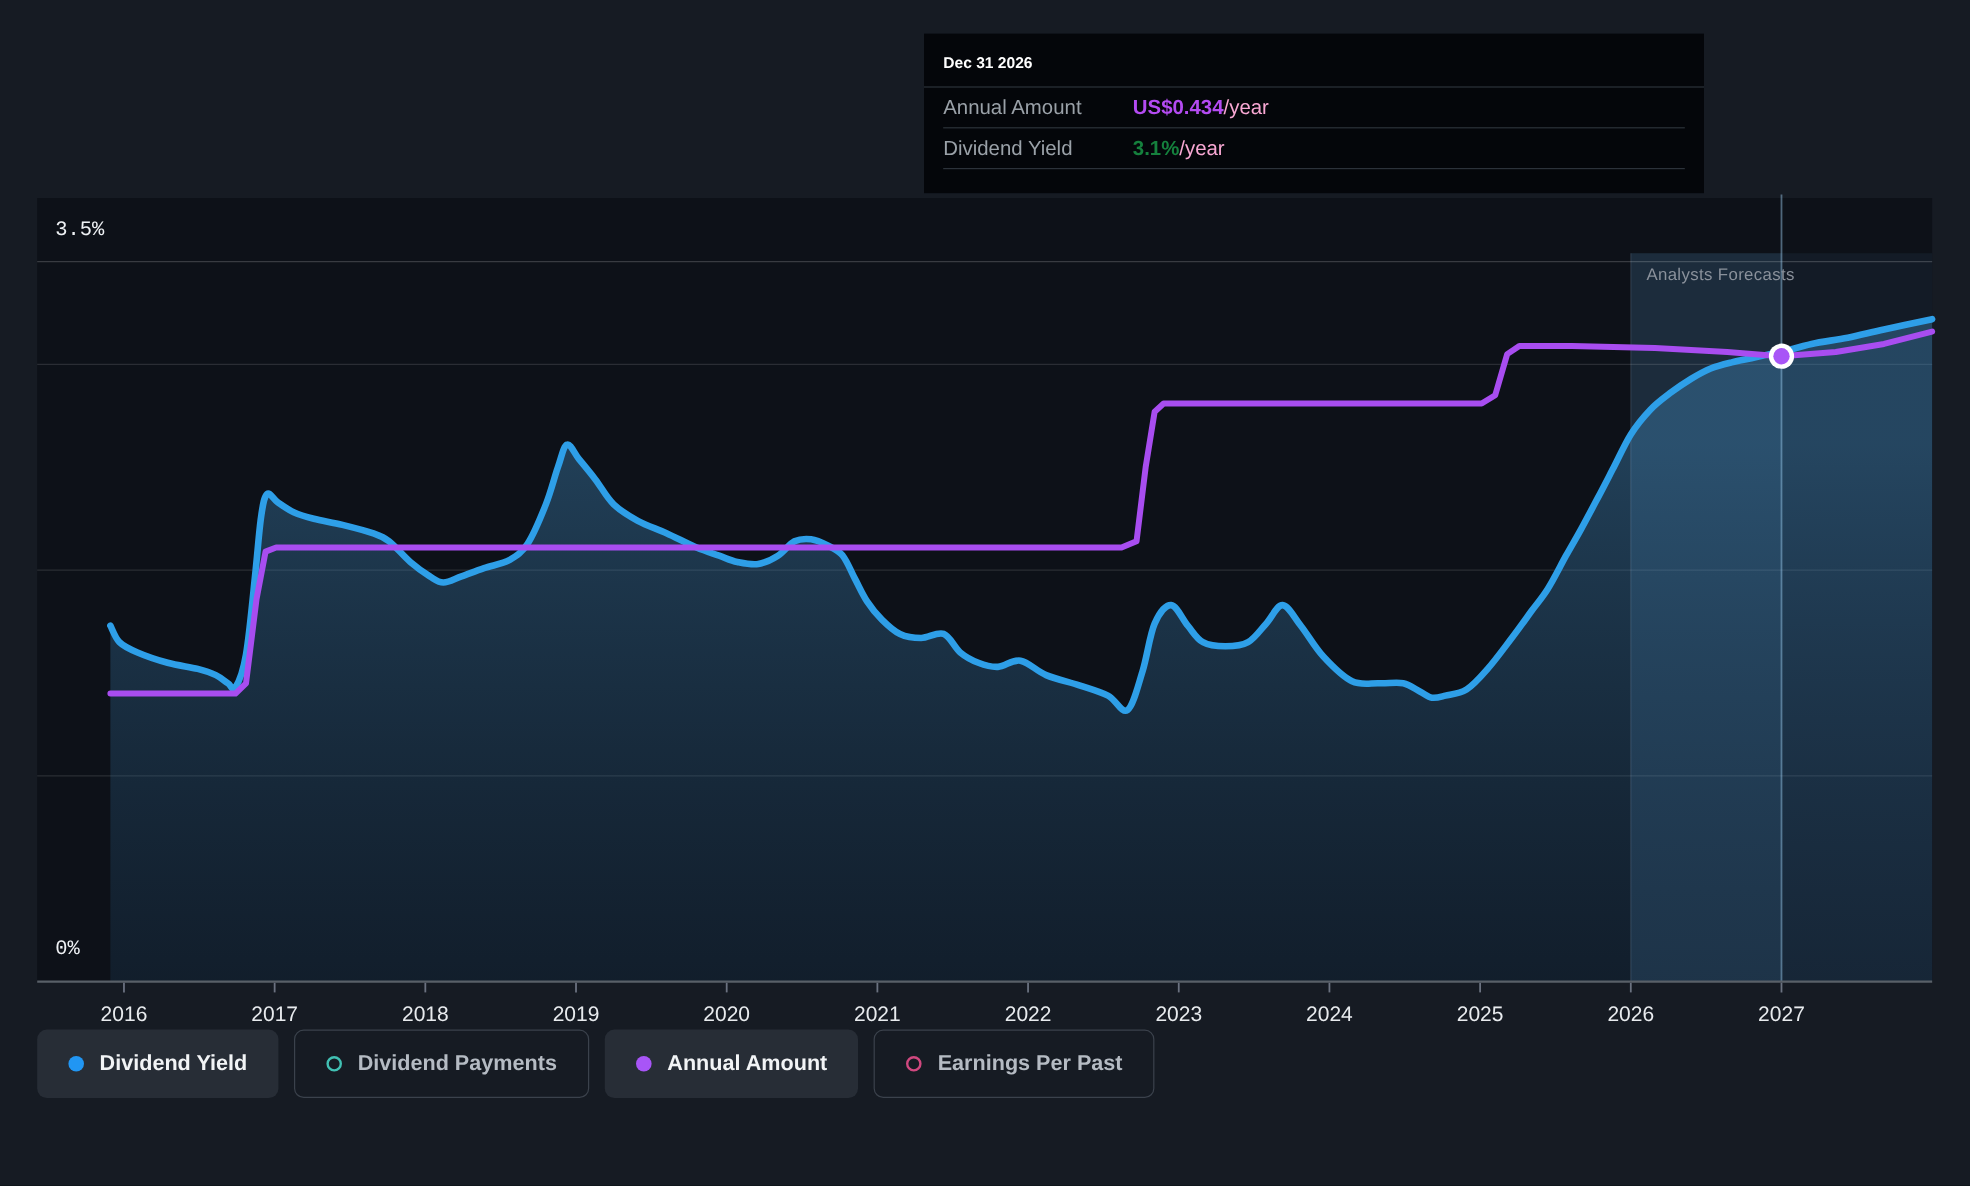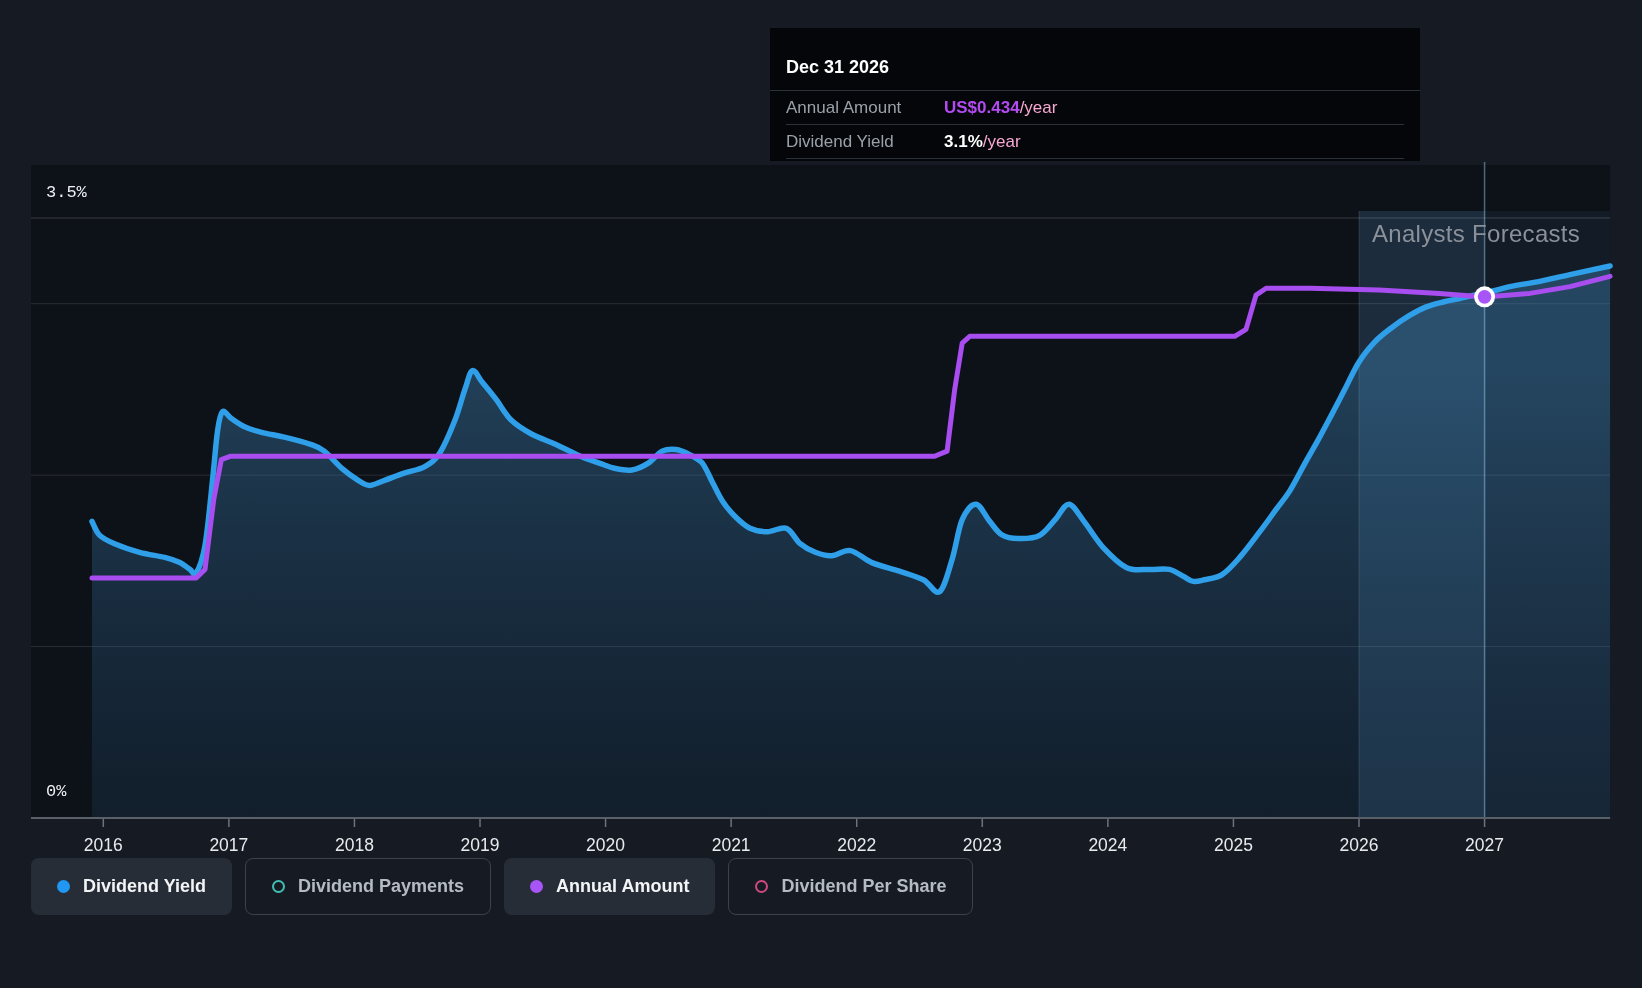--- a/index.html
+++ b/index.html
@@ -7,25 +7,25 @@
          background:#161b23;font-family:"Liberation Sans",sans-serif;}
   svg text{font-family:"Liberation Sans",sans-serif;}
 
   .axis-label{position:absolute;color:#eef1f4;font-size:17px;font-weight:500;font-family:Liberation Mono, monospace;}
   .axis-label.top{left:46px;top:183px;}
   .axis-label.bottom{left:46px;top:782px;}
 
   .past-label{position:absolute;top:220px;left:0;width:1344px;text-align:right;
               color:#f1f3f5;font-size:18px;font-weight:700;}
   .forecast-label{position:absolute;top:220px;left:1372px;color:#8a919b;
-                  font-size:24px;font-weight:400;letter-spacing:.3px;}
+                  font-size:14px;font-weight:400;letter-spacing:.3px;}
 
   .tooltip{position:absolute;left:770px;top:28px;width:650px;height:133px;
            background:#04060a;color:#fff;box-sizing:border-box;}
-  .tt-title{font-size:18px;font-weight:700;padding:29px 16px 12px 16px;
+  .tt-title{font-size:13px;font-weight:700;padding:17px 16px 12px 16px;
             border-bottom:1px solid #2c323a;}
   .tt-row{display:flex;align-items:center;height:33px;margin:0 16px;
           border-bottom:1px solid #2c323a;font-size:17px;}
   .tt-label{color:#9aa1a8;width:158px;flex:none;}
   .tt-value{font-weight:600;}
   .tt-suffix{color:#f9a8d4;font-weight:400;}
 
   .legend{position:absolute;left:31px;top:858px;display:flex;gap:13px;}
   .legend-btn{display:flex;align-items:center;gap:13px;height:57px;padding:0 26px;
               border-radius:8px;box-sizing:border-box;font-size:18px;cursor:pointer;}
@@ -95,37 +95,37 @@
 
   <div class="tooltip">
     <div class="tt-title">Dec 31 2026</div>
     <div class="tt-row">
       <span class="tt-label">Annual Amount</span>
       <span class="tt-value" style="color: rgb(180, 75, 242);">US$0.434</span>
         <span class="tt-suffix">/year</span>
     </div>
     <div class="tt-row">
       <span class="tt-label">Dividend Yield</span>
-      <span class="tt-value" style="color: #ffffff;">3.1%</span>
+      <span class="tt-value" style="color: #15803d;">3.1%</span>
         <span class="tt-suffix">/year</span>
     </div>
   </div>
 
   <div class="legend">
     <div class="legend-btn active">
       <span class="marker" style="background: rgb(33, 150, 243);"></span>
       <span>Dividend Yield</span>
     </div>
     <div class="legend-btn inactive">
       <span class="marker ring" style="border-color: rgb(65, 192, 179);"></span>
       <span>Dividend Payments</span>
     </div>
     <div class="legend-btn active">
       <span class="marker" style="background: rgb(168, 85, 247);"></span>
       <span>Annual Amount</span>
     </div>
     <div class="legend-btn inactive">
       <span class="marker ring" style="border-color: rgb(208, 72, 127);"></span>
-      <span>Dividend Per Share</span>
+      <span>Earnings Per Past</span>
     </div>
   </div>
 
 </div>
 
 </body></html>

